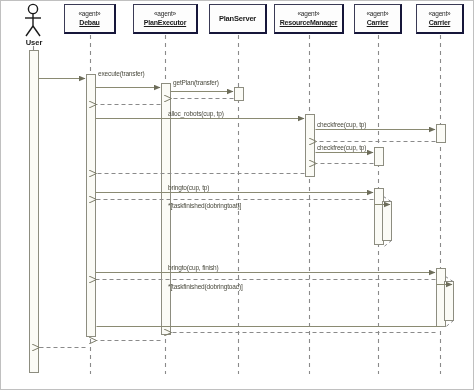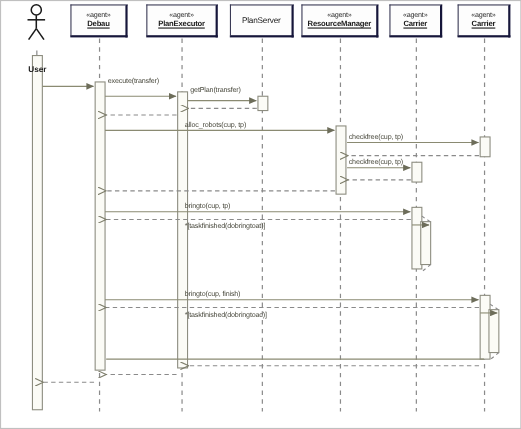--- a/index.html
+++ b/index.html
@@ -48,21 +48,21 @@
     font-weight: bold;
     color: #1a1a1a;
     line-height: 9px;
     text-decoration: underline;
     letter-spacing: -0.2px;
     white-space: nowrap;
   }
   .cname-only {
     display: block;
     font-size: 7.5px;
-    font-weight: normal;
+    font-weight: bold;
     color: #1a1a1a;
     line-height: 9px;
     margin-top: 9px;
     letter-spacing: -0.2px;
   }
   .actor-label {
     position: absolute;
     font-size: 7.5px;
     font-weight: bold;
     color: #1a1a1a;
@@ -203,21 +203,21 @@
   <div class="lifeline-box" style="left:354px; top:4px; width:48px; height:30px;">
     <span class="stereo">«agent»</span>
     <span class="cname">Carrier</span>
   </div>
 
   <div class="lifeline-box" style="left:416px; top:4px; width:48px; height:30px;">
     <span class="stereo">«agent»</span>
     <span class="cname">Carrier</span>
   </div>
 
-  <div class="actor-label" style="left:14px; top:38px; width:40px;margin-top:20px;">User</div>
+  <div class="actor-label" style="left:14px; top:38px; width:40px;">User</div>
 
   <div class="msg-label" style="left:98px; top:70px;">execute(transfer)</div>
 
   <div class="msg-label" style="left:173px; top:79px;">getPlan(transfer)</div>
 
   <div class="msg-label" style="left:168px; top:110px;">alloc_robots(cup, tp)</div>
 
   <div class="msg-label" style="left:317px; top:121px;">checkfree(cup, tp)</div>
 
   <div class="msg-label" style="left:317px; top:144px;">checkfree(cup, tp)</div>

